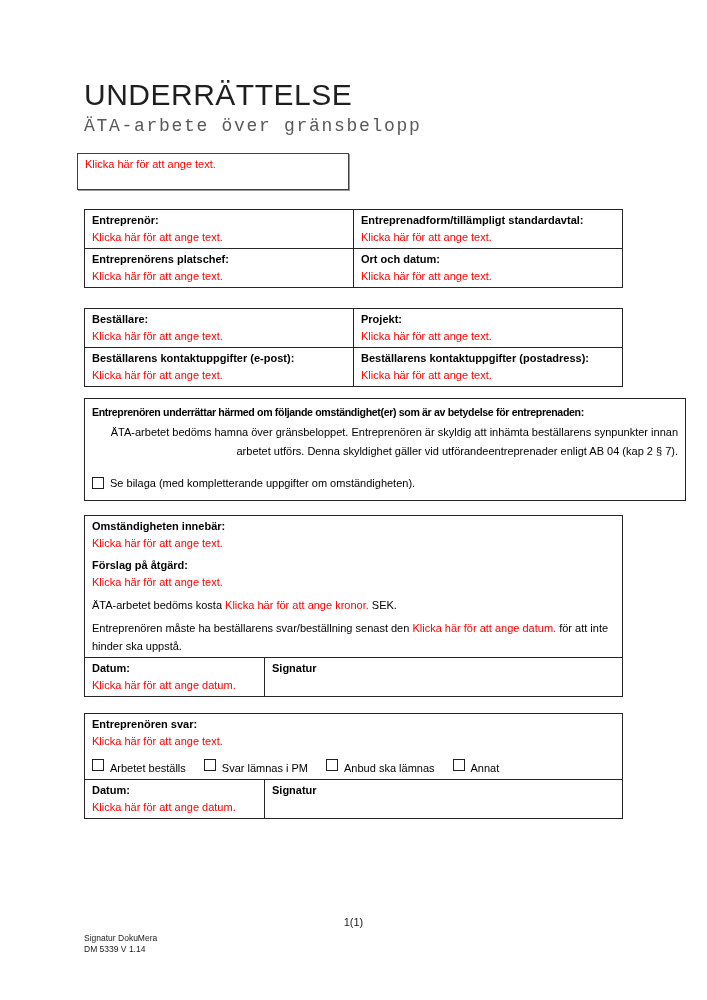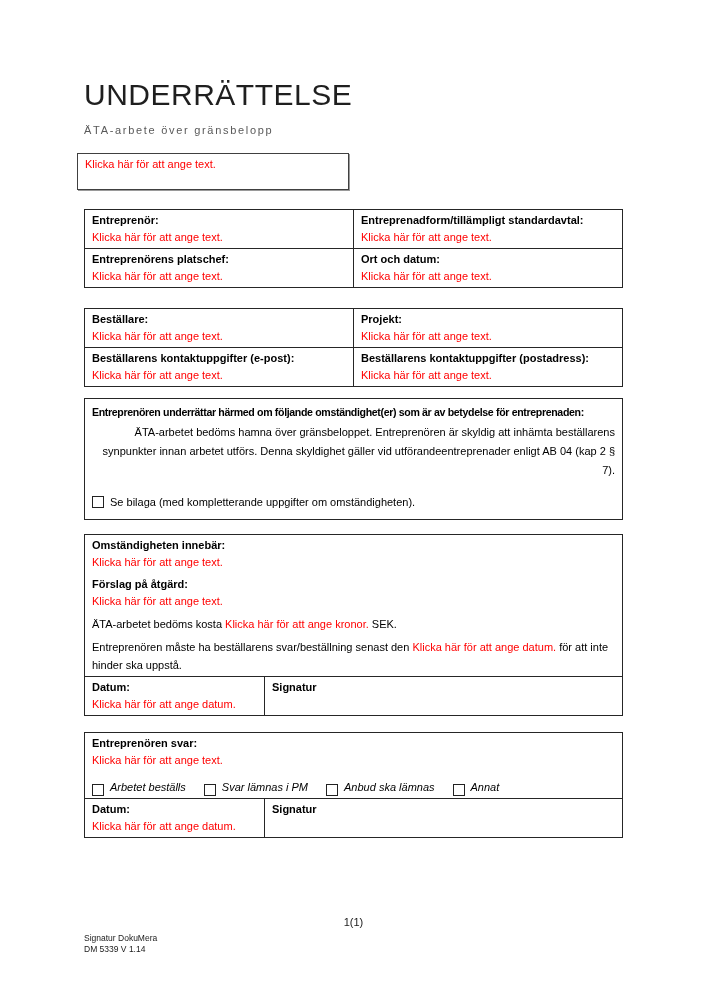--- a/index.html
+++ b/index.html
@@ -21,24 +21,25 @@
   .doc-title {
     margin: 0;
     padding-top: 78px;
     font-size: 30px;
     line-height: 34px;
     font-weight: 400;
     letter-spacing: 0.5px;
     color: #1f1f1f;
   }
   .doc-subtitle {
-    margin-top: 12px;
-    font-size: 11px;
+    margin-top: 4px;
+    font-size: 18px;
     letter-spacing: 1.7px;
     color: #595959;
+    font-family: Liberation Mono, monospace;
   }
   .lbl  { font-weight: 700; font-size: 11px; line-height: 17px; color: #000; }
   .ph   { color: #ff0000; font-size: 11px; line-height: 17px; }
   .txt  { font-size: 11px; line-height: 18px; color: #000; }
   .ph-inline { color: #ff0000; }
 
   .notice-box {
     box-sizing: border-box;
     margin-top: 17px;
     margin-left: -7px;
@@ -56,21 +57,21 @@
     padding: 2px 7px;
     vertical-align: top;
     box-sizing: border-box;
   }
   .t-parties { margin-top: 20px; }
   .t-parties td { height: 38px; }
   .mt19 { margin-top: 19px; }
 
   .sec-box {
     box-sizing: border-box;
-    width: 539px;
+    width: 602px;
     border: 1px solid #262626;
     padding: 5px 7px 8px 7px;
     background: #fff;
   }
   .box-notify { margin-top: 11px; }
   .sec-table { margin-top: 14px; }
   .sec-table.mt16 { margin-top: 16px; }
   .body-cell { padding: 4px 7px 6px 7px; }
   .mb5 { margin-bottom: 5px; }
   .datum-cell { height: 39px; }
@@ -81,21 +82,21 @@
 
   .cbrow { font-size: 11px; line-height: 18px; display: flex; align-items: center; flex-wrap: wrap; }
   .cb {
     display: inline-block;
     width: 10px; height: 10px;
     border: 1px solid #222;
     background: #fff;
     margin-right: 6px;
     flex: 0 0 auto;
   }
-  .opt { display: inline-flex; align-items: flex-end; margin-right: 18px; font-style: italic; }
+  .opt { display: inline-flex; align-items: flex-start; margin-right: 18px; }
   .bilaga-row { margin-top: 13px; }
   .svar-opts { margin-top: 9px; }
 
   .page-number {
     position: absolute;
     left: 84px; top: 916px;
     width: 539px;
     text-align: center;
     font-size: 11px;
     color: #1a1a1a;

